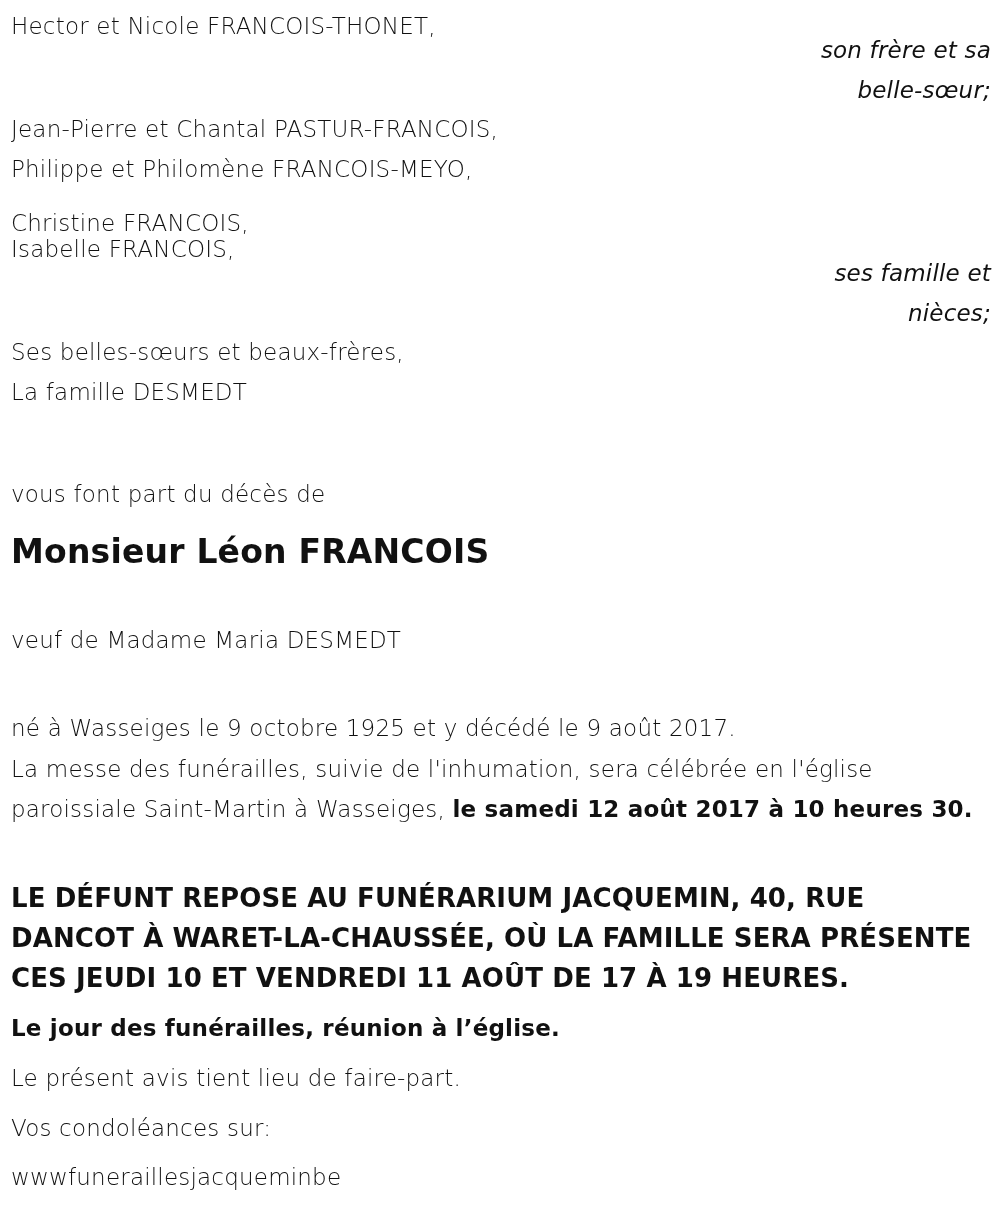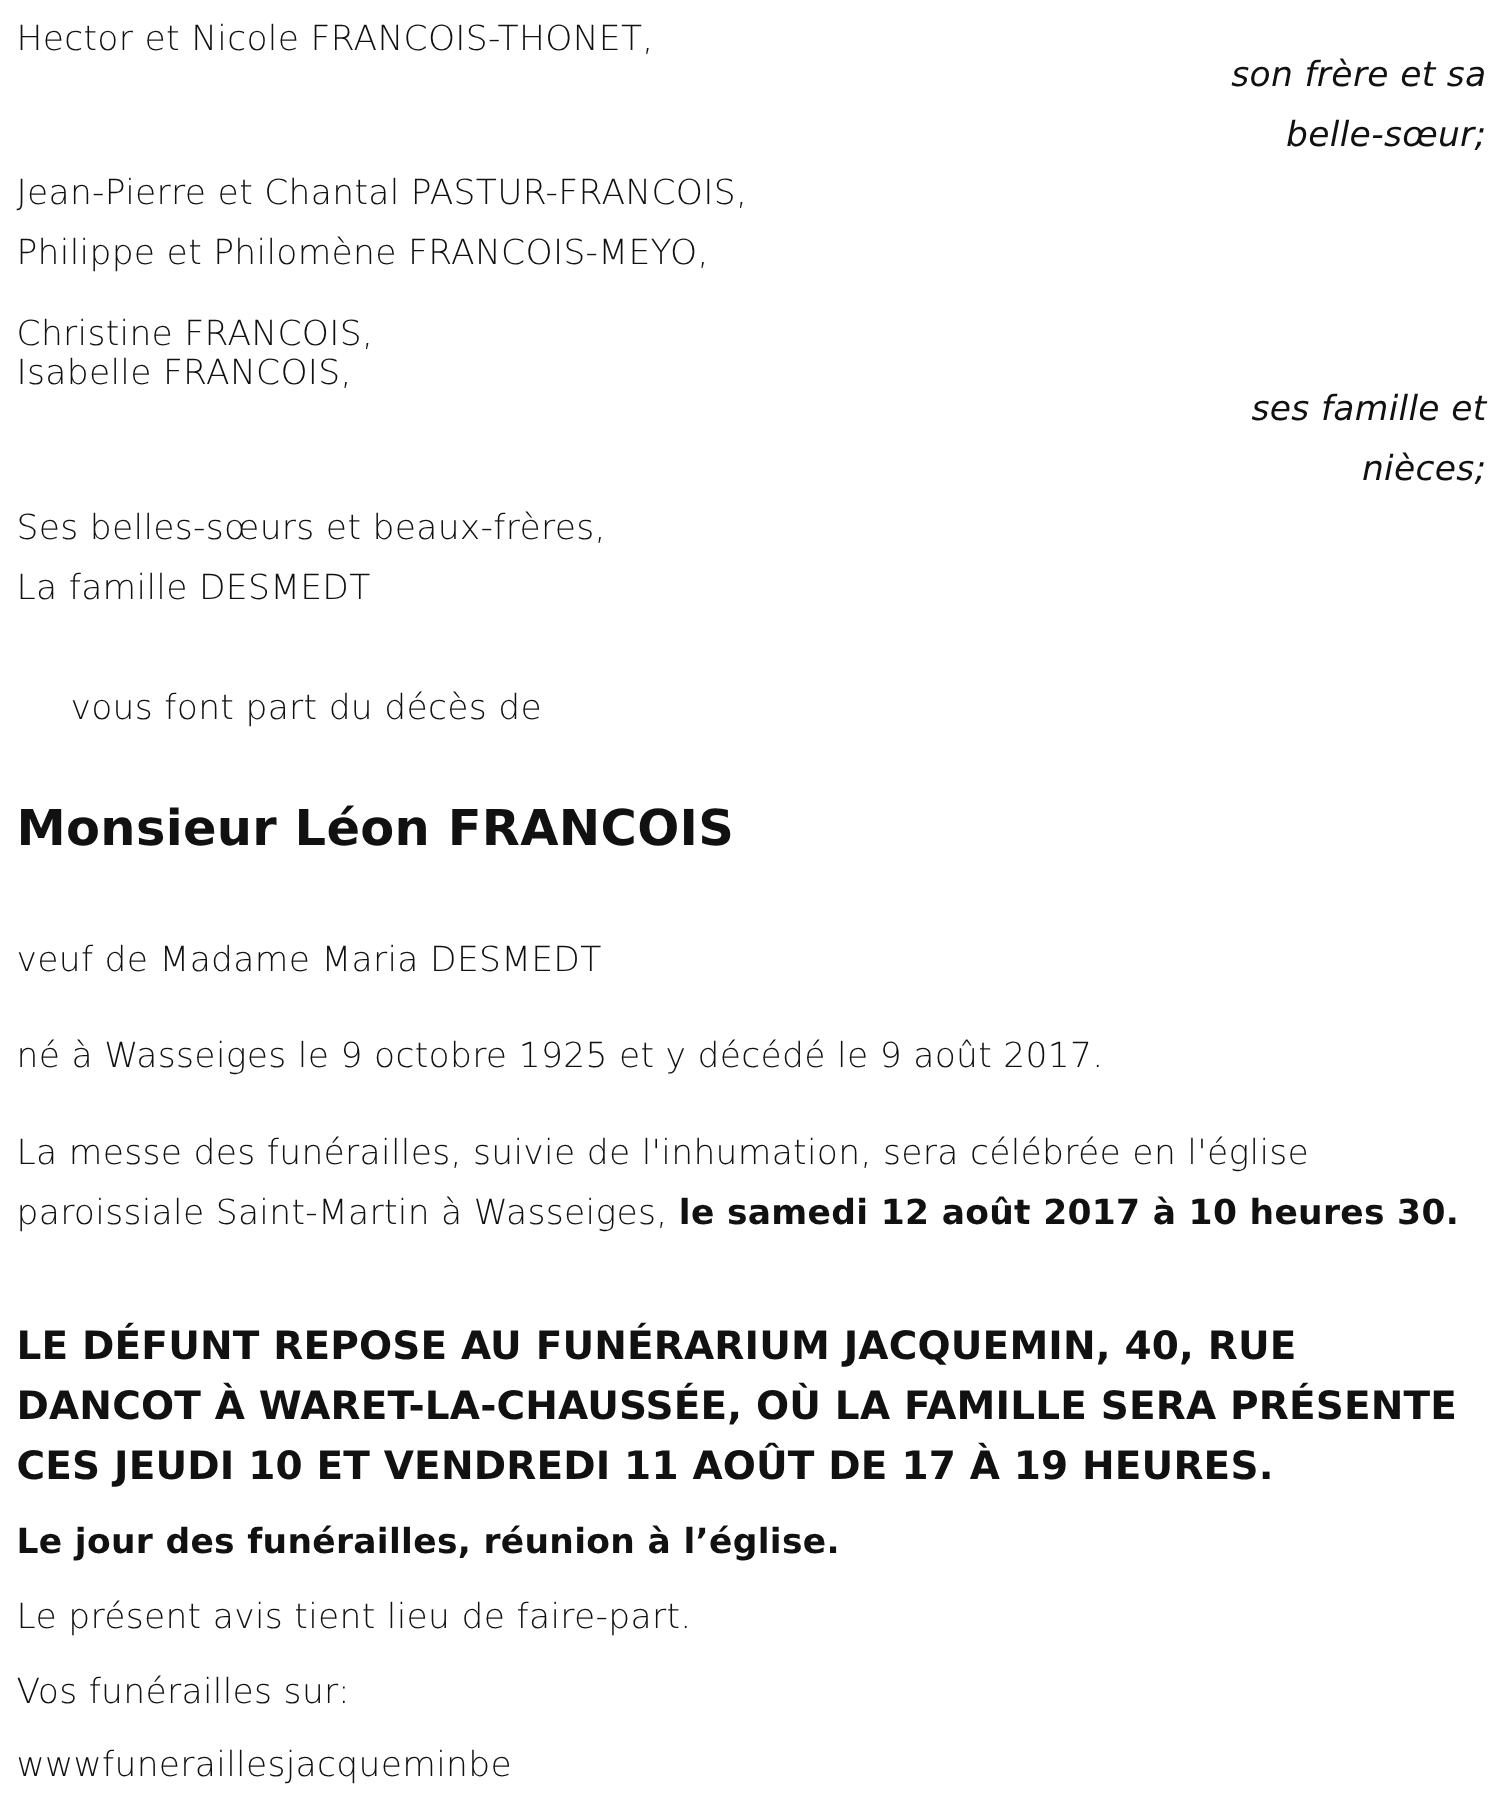--- a/index.html
+++ b/index.html
@@ -75,33 +75,33 @@
   <div class="line" style="top:109px;">Jean-Pierre et Chantal PASTUR-FRANCOIS,</div>
   <div class="line" style="top:149px;">Philippe et Philomène FRANCOIS-MEYO,</div>
   <div class="line" style="top:203px;">Christine FRANCOIS,</div>
   <div class="line" style="top:229px;">Isabelle FRANCOIS,</div>
   <div class="right" style="top:253px;">ses famille et</div>
   <div class="right" style="top:293px;">nièces;</div>
 
   <div class="line" style="top:332px;">Ses belles-sœurs et beaux-frères,</div>
   <div class="line" style="top:372px;">La famille DESMEDT</div>
 
-  <div class="line" style="top:452px;margin-left:36px;">vous font part du décès de</div>
+  <div class="line" style="top:474px;">vous font part du décès de</div>
 
   <div class="title" style="top:532px;">Monsieur Léon FRANCOIS</div>
 
   <div class="line" style="top:620px;">veuf de Madame Maria DESMEDT</div>
 
-  <div class="line" style="top:684px;">né à Wasseiges le 9 octobre 1925 et y décédé le 9 août 2017.</div>
+  <div class="line" style="top:708px;">né à Wasseiges le 9 octobre 1925 et y décédé le 9 août 2017.</div>
 
   <div class="para" style="top:749px; font-weight:300;">
     <span>La messe des funérailles, suivie de l'inhumation, sera célébrée en l'église paroissiale Saint-Martin à Wasseiges, </span><span class="bold">le samedi 12 août 2017 à 10 heures 30.</span>
   </div>
 
   <div class="caps" style="top:878px;">LE DÉFUNT REPOSE AU FUNÉRARIUM JACQUEMIN, 40, RUE DANCOT À WARET-LA-CHAUSSÉE, OÙ LA FAMILLE SERA PRÉSENTE CES JEUDI 10 ET VENDREDI 11 AOÛT DE 17 À 19 HEURES.</div>
 
   <div class="line bold" style="top:1008px; font-weight:bold;">Le jour des funérailles, réunion à l’église.</div>
 
   <div class="line" style="top:1058px;">Le présent avis tient lieu de faire-part.</div>
-  <div class="line" style="top:1108px;">Vos funérailles sur:</div>
+  <div class="line" style="top:1108px;">Vos condoléances sur:</div>
   <div class="line" style="top:1157px;">wwwfuneraillesjacqueminbe</div>
 
 </div>
 
 </body></html>

